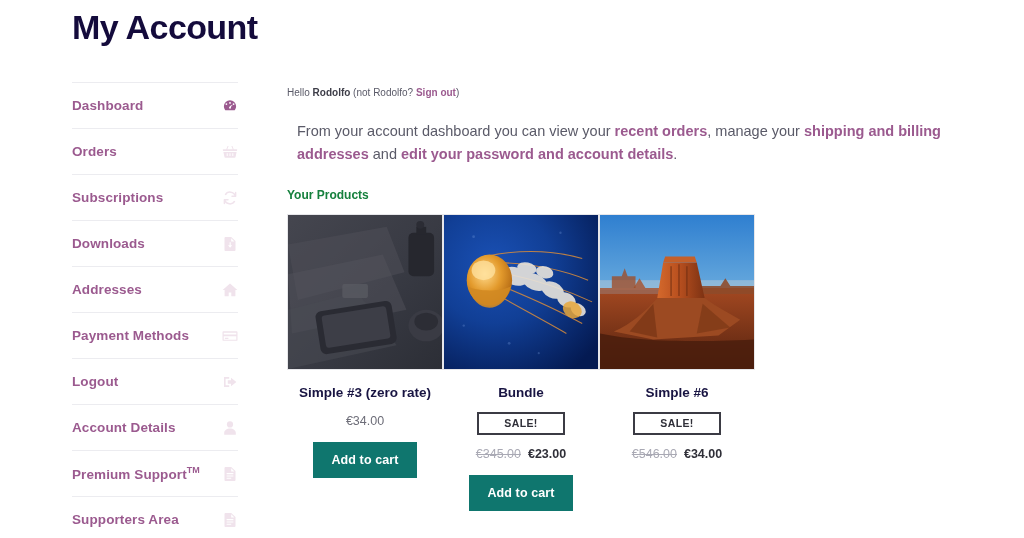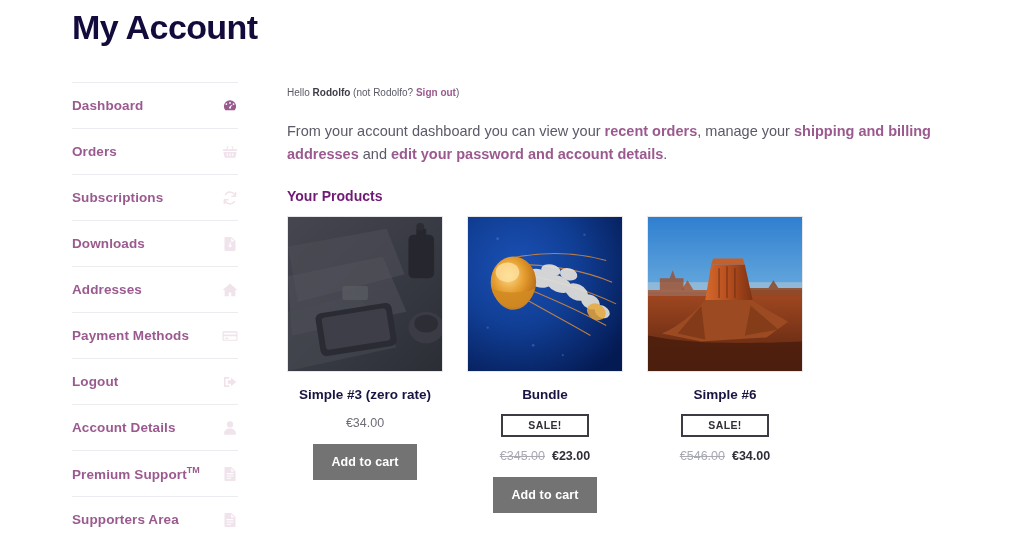--- a/index.html
+++ b/index.html
@@ -78,39 +78,38 @@
     font-size: 10px;
     color: #5a5a68;
     line-height: 22px;
     margin: 0 0 16px 0;
   }
   .greeting b { color: #3d3d48; font-weight: 700; }
   .desc {
     font-size: 14.5px;
     color: #5a5a68;
     line-height: 23px;
-    margin: 0 0 22px 0;
+    margin: 0 0 22px 10px;
     max-width: 700px;
   }
   a.lnk {
     color: #9b5a8f;
     font-weight: 700;
     text-decoration: none;
   }
   .section-title {
-    font-size: 14px;
-    font-weight: 700;
-    color: #701a75;
+    font-size: 12px;
+    font-weight: 700;
+    color: #15803d;
     margin: 0 0 12px 0;
   }
 
   
   .products {
     display: flex;
-    gap: 24px;
   }
   .product {
     width: 156px;
     text-align: center;
   }
   .thumb {
     width: 156px; height: 156px;
     border: 1px solid #e7e7ea;
     overflow: hidden;
     position: relative;
@@ -149,21 +148,21 @@
     margin-right: 7px;
   }
   .price .new {
     color: #2f2f38;
     font-weight: 700;
   }
   .btn {
     display: inline-block;
     margin-top: 13px;
     padding: 11px 18px;
-    background: #737373;
+    background: #0f766e;
     color: #ffffff;
     font-size: 12.5px;
     font-weight: 700;
     border: none;
     cursor: pointer;
     font-family: "Liberation Sans", sans-serif;
     letter-spacing: 0.1px;
     white-space: nowrap;
   }
 </style>

